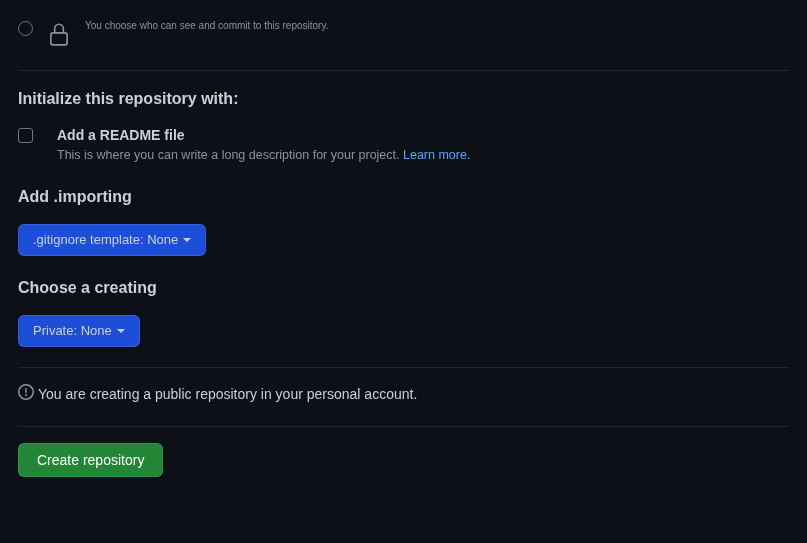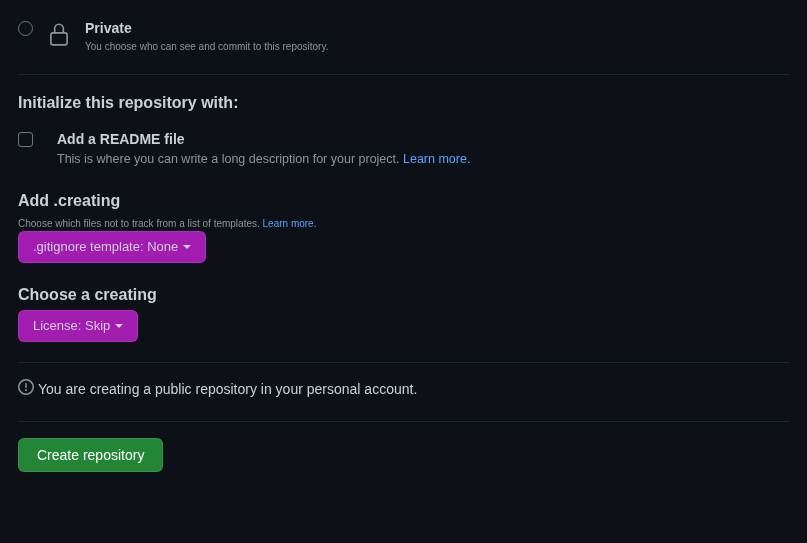--- a/index.html
+++ b/index.html
@@ -82,28 +82,29 @@
       color: #58a6ff;
       text-decoration: none;
       cursor: pointer;
     }
     .sub-section {
       margin-top: 20px;
     }
     .select-button {
       display: inline-flex;
       align-items: center;
-      background: #a21caf;
+      background: #1d4ed8;
       border: 1px solid rgba(240,246,252,0.1);
       color: #c9d1d9;
       border-radius: 6px;
       padding: 5px 14px;
       font-size: 13px;
       line-height: 20px;
       font-weight: 500;
+      margin-top: 12px;
       cursor: pointer;
       font-family: inherit;
     }
     .caret {
       margin-left: 5px;
       display: inline-block;
       width: 0; height: 0;
       border-left: 4px solid transparent;
       border-right: 4px solid transparent;
       border-top: 4px solid currentColor;
@@ -138,51 +139,49 @@
 
 <div class="visibility-option">
   <div class="radio"></div>
   <div class="lock-icon">
     <svg width="26" height="32" viewBox="0 0 24 24" fill="none" stroke="currentColor" stroke-width="1.5">
       <rect x="4.5" y="11" width="15" height="11" rx="2"></rect>
       <path d="M8 11V7a4 4 0 0 1 8 0v4"></path>
     </svg>
   </div>
   <div class="option-text">
-    <div class="heading-1">Private</div>
     <div class="subtext">You choose who can see and commit to this repository.</div>
   </div>
 </div>
 
 <hr class="section-divider">
 
 <div>
   <div class="heading-bold">Initialize this repository with:</div>
 
   <div class="checkbox-row">
     <div class="checkbox"></div>
     <div>
       <div class="heading-1">Add a README file</div>
       <div class="subtext-small"><span>This is where you can write a long description for your project. </span><a class="link">Learn more.</a></div>
     </div>
   </div>
 
   <div class="sub-section">
-    <div class="heading-bold">Add .creating</div>
-    <div class="subtext"><span>Choose which files not to track from a list of templates. </span><a class="link">Learn more.</a></div>
+    <div class="heading-bold">Add .importing</div>
     <button class="select-button">
       <span>.gitignore template: None</span>
       <span class="caret"></span>
     </button>
   </div>
 
   <div class="sub-section">
     <div class="heading-bold">Choose a creating</div>
     <button class="select-button">
-      <span>License: Skip</span>
+      <span>Private: None</span>
       <span class="caret"></span>
     </button>
   </div>
 </div>
 
 <hr class="section-divider">
 
 <div class="info-line">
   <span class="info-icon">
     <svg width="16" height="16" viewBox="0 0 16 16" fill="currentColor">

